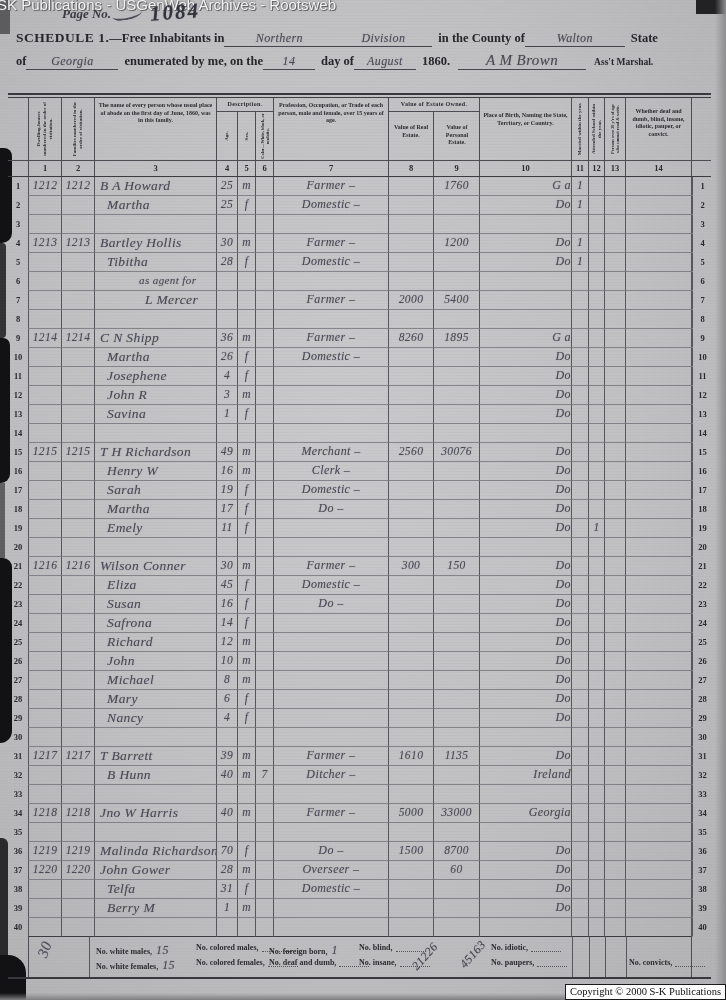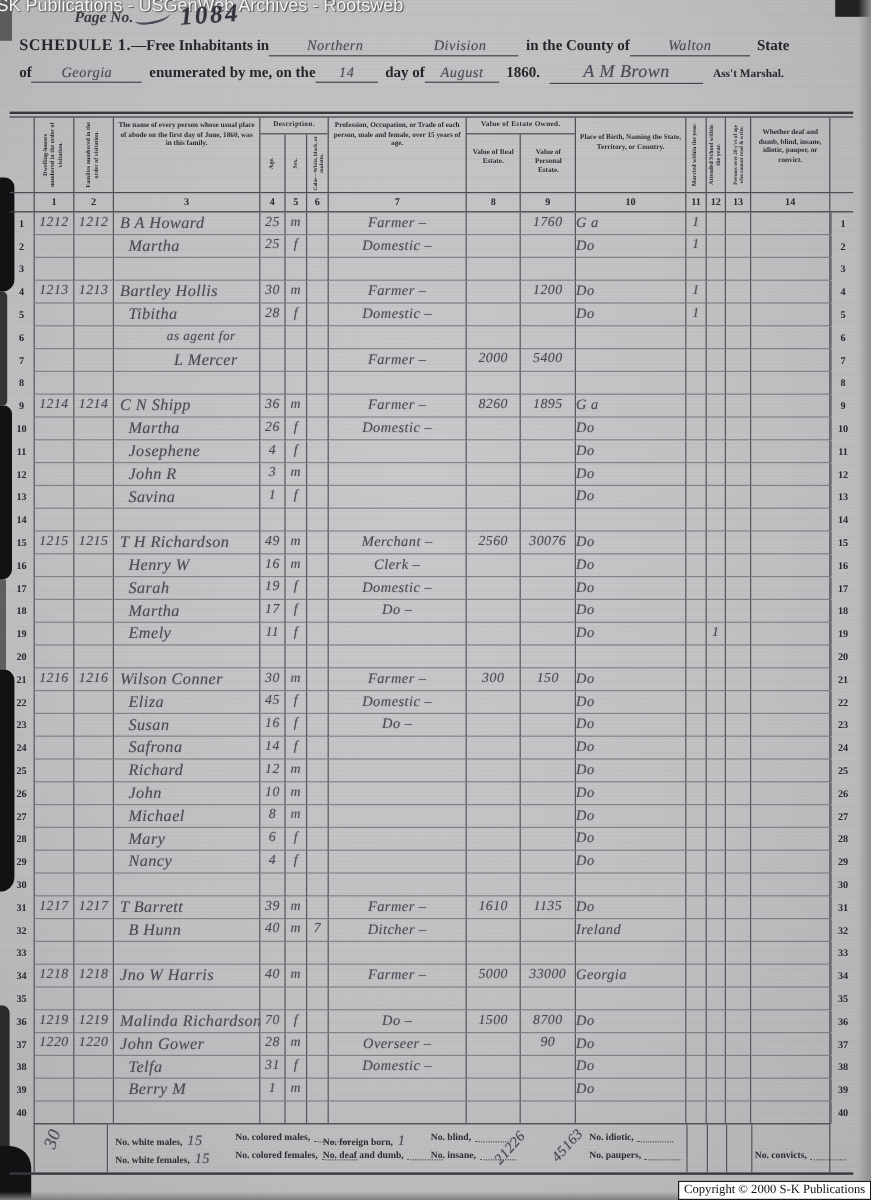--- a/index.html
+++ b/index.html
@@ -73,21 +73,21 @@
     box-sizing:border-box;font-size:11px;line-height:17px;overflow:visible;white-space:nowrap;}
   .rw .mL,.rw .mR{border:none;border-bottom:1px solid rgba(110,110,116,0);text-align:center;
     font-size:8.5px;font-weight:bold;line-height:19px;color:#28282d;}
   .rw .mR{border-left:1px solid #56565c;}
   .cname{text-align:left;padding-left:5px;font-size:13.5px;}
   .cname.ind{padding-left:12px;}
   .cname.agent{padding-left:44px;font-size:11px;}
   .cname.ind2{padding-left:50px;}
   .cnum{text-align:center;font-size:11.5px;}
   .cocc{text-align:center;font-size:12px;}
-  .cbirth{text-align:left;font-size:12px;}
+  .cbirth{text-align:right;font-size:12px;}
   .rws .rw:last-child .cell{border-bottom:1px solid #3c3c40;}
 
   
   .totals{display:flex;height:40px;border-bottom:2px solid #39393d;}
   .totals .mL,.totals .mR{flex:none;}
   .tbox{position:relative;flex:none;width:664px;border-left:1px solid #4c4c52;border-right:1px solid #4c4c52;box-sizing:border-box;}
   .tmark{position:absolute;left:8px;top:4px;font-size:15px;transform:rotate(-70deg);}
   .tvline{position:absolute;top:0;bottom:0;width:1px;background:#56565c;}
   .v1{left:543px}.v2{left:560px}.v3{left:576px}.v4{left:597px}.v0{left:60px}
   .tentry{position:absolute;font-size:8px;font-weight:bold;color:#2c2c31;white-space:nowrap;}
@@ -904,21 +904,21 @@
   <div class="rw">
     <div class="mL">37</div>
     <div class="cell w1 cnum hw">1220</div>
     <div class="cell w2 cnum hw">1220</div>
     <div class="cell w3 cname hw">John Gower</div>
     <div class="cell w4 cnum hw">28</div>
     <div class="cell w5 cnum hw">m</div>
     <div class="cell w6 cnum hw"></div>
     <div class="cell w7 cocc hw">Overseer  –</div>
     <div class="cell w8 cnum hw"></div>
-    <div class="cell w9 cnum hw">90</div>
+    <div class="cell w9 cnum hw">60</div>
     <div class="cell w10 cbirth hw">Do</div>
     <div class="cell w11 cnum hw"></div>
     <div class="cell w12 cnum hw"></div>
     <div class="cell w13 cnum hw"></div>
     <div class="cell w14" style="border-right:1px solid #56565c"></div>
     <div class="mR">37</div>
   </div>
 
   <div class="rw">
     <div class="mL">38</div>

